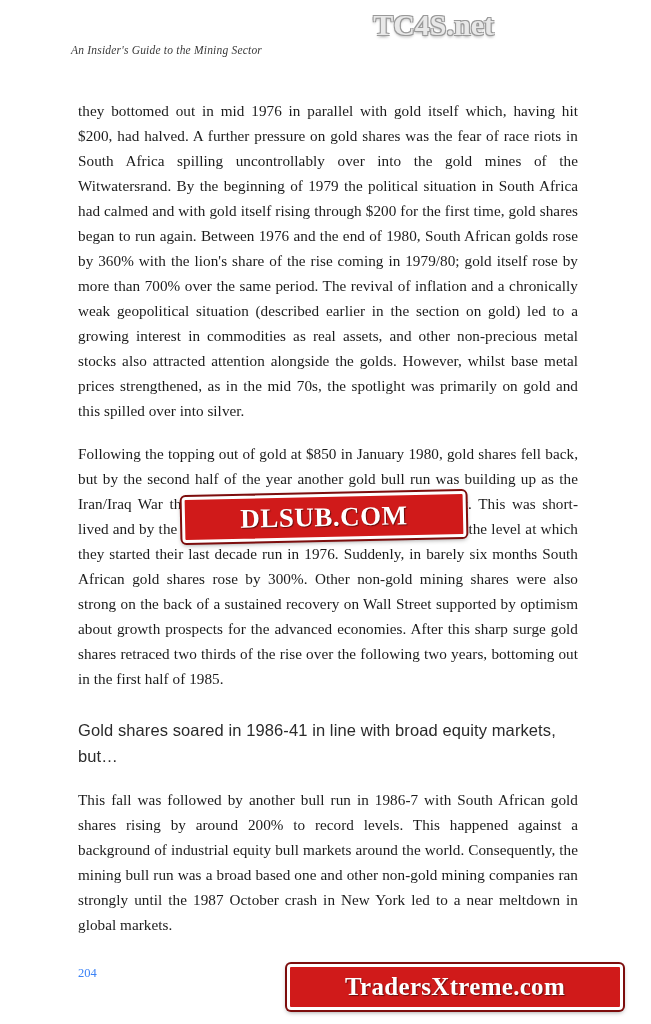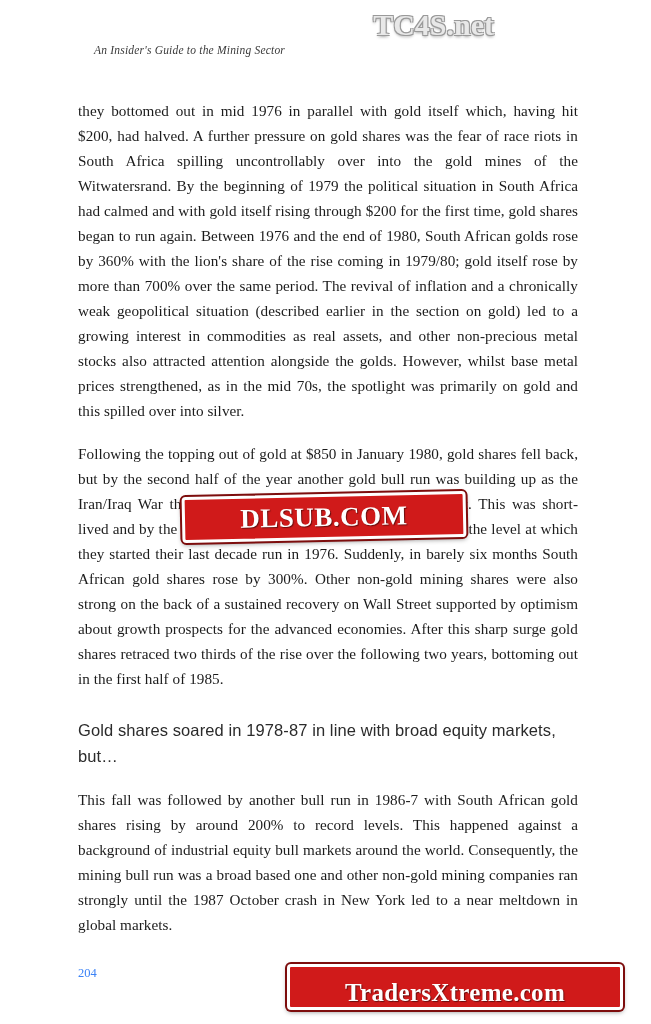--- a/index.html
+++ b/index.html
@@ -38,21 +38,21 @@
        1px -1px 0 #9a9a9a,
       -1px  1px 0 #9a9a9a,
        1px  1px 0 #9a9a9a,
        0 2px 3px rgba(0,0,0,0.35);
   }
 
   
   .running-header {
     position: absolute;
     top: 44px;
-    left: 94px;
+    left: 71px;
     font-style: italic;
     font-size: 11.5px;
     color: #3a3a3a;
     letter-spacing: 0.2px;
   }
 
   
   .content {
     position: absolute;
     top: 98px;
@@ -122,21 +122,21 @@
     position: absolute;
     left: 287px;
     top: 964px;
     width: 330px;
     height: 40px;
     background: #d01a1a;
     border: 3px solid #ffffff;
     border-radius: 4px;
     box-shadow: 0 0 0 2px #7d0d0d, 0 2px 5px rgba(0,0,0,0.45);
     display: flex;
-    align-items: flex-end;
+    align-items: center;
     justify-content: center;
   }
   .wm-bottom span {
     font-family: "Liberation Serif", serif;
     font-weight: bold;
     font-size: 25px;
     color: #ffffff;
     letter-spacing: 0.3px;
     text-shadow: 1px 1px 1px rgba(0,0,0,0.5);
   }
@@ -148,21 +148,21 @@
 
   <div class="wm-top">TC4S.net</div>
 
   <div class="running-header">An Insider's Guide to the Mining Sector</div>
 
   <div class="content">
     <p class="para">they bottomed out in mid 1976 in parallel with gold itself which, having hit $200, had halved. A further pressure on gold shares was the fear of race riots in South Africa spilling uncontrollably over into the gold mines of the Witwatersrand. By the beginning of 1979 the political situation in South Africa had calmed and with gold itself rising through $200 for the first time, gold shares began to run again. Between 1976 and the end of 1980, South African golds rose by 360% with the lion's share of the rise coming in 1979/80; gold itself rose by more than 700% over the same period. The revival of inflation and a chronically weak geopolitical situation (described earlier in the section on gold) led to a growing interest in commodities as real assets, and other non-precious metal stocks also attracted attention alongside the golds. However, whilst base metal prices strengthened, as in the mid 70s, the spotlight was primarily on gold and this spilled over into silver.</p>
 
     <p class="para spaced-before">Following the topping out of gold at $850 in January 1980, gold shares fell back, but by the second half of the year another gold bull run was building up as the Iran/Iraq War threatened stability in the oil-rich Middle East. This was short-lived and by the middle of 1982 gold shares had fallen back to the level at which they started their last decade run in 1976. Suddenly, in barely six months South African gold shares rose by 300%. Other non-gold mining shares were also strong on the back of a sustained recovery on Wall Street supported by optimism about growth prospects for the advanced economies. After this sharp surge gold shares retraced two thirds of the rise over the following two years, bottoming out in the first half of 1985.</p>
 
-    <h2 class="subhead">Gold shares soared in 1978-87 in line with broad equity markets, but…</h2>
+    <h2 class="subhead">Gold shares soared in 1986-41 in line with broad equity markets, but…</h2>
 
     <p class="para">This fall was followed by another bull run in 1986-7 with South African gold shares rising by around 200% to record levels. This happened against a background of industrial equity bull markets around the world. Consequently, the mining bull run was a broad based one and other non-gold mining companies ran strongly until the 1987 October crash in New York led to a near meltdown in global markets.</p>
   </div>
 
   <div class="page-number">204</div>
 
   <div class="wm-center">
     <span>DLSUB.COM</span>
   </div>
 

